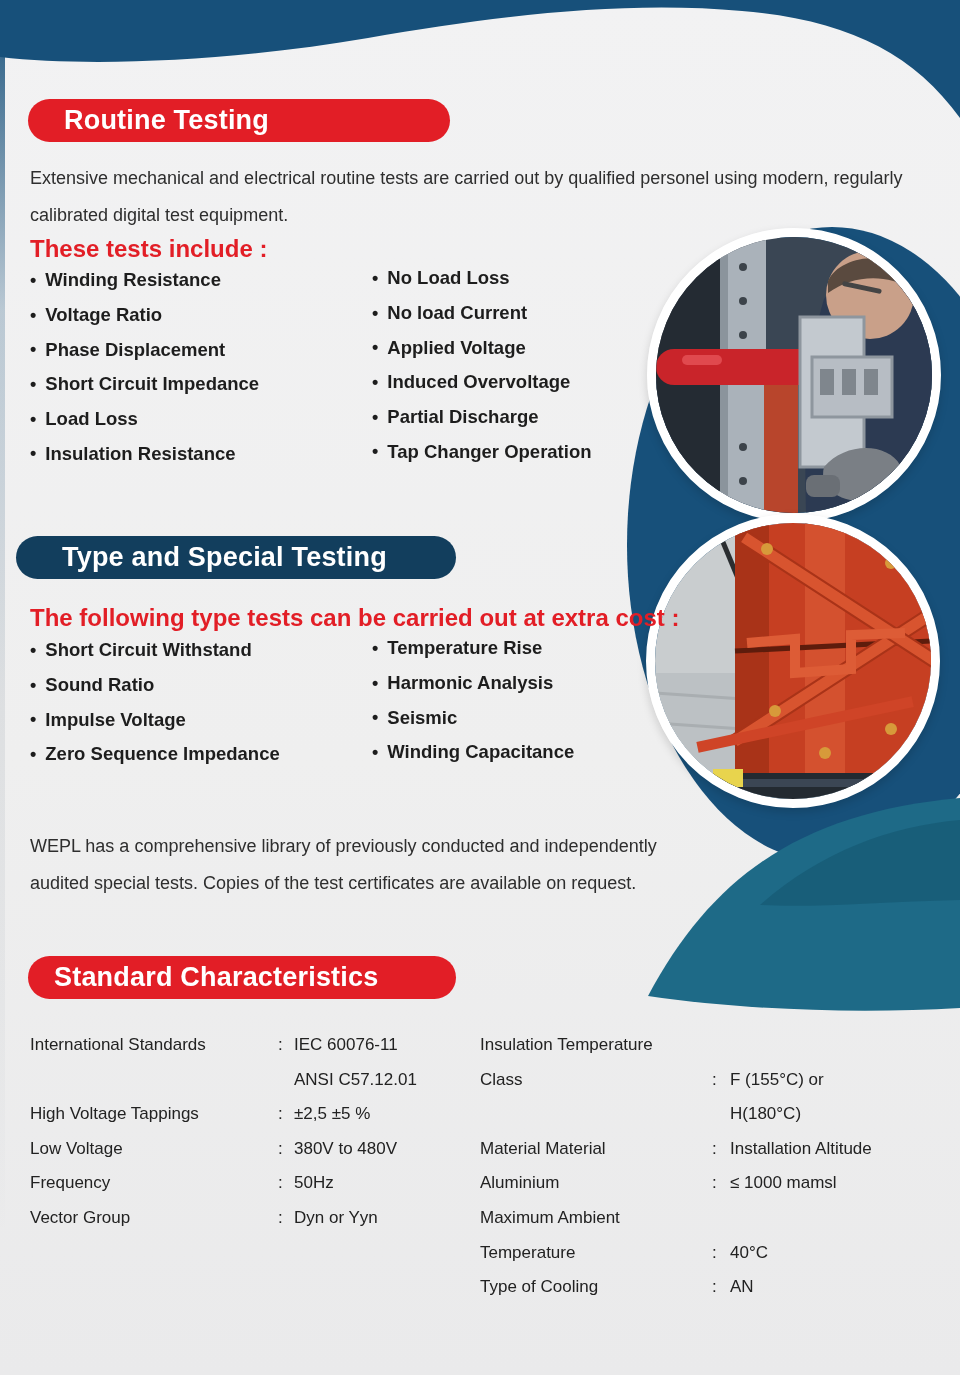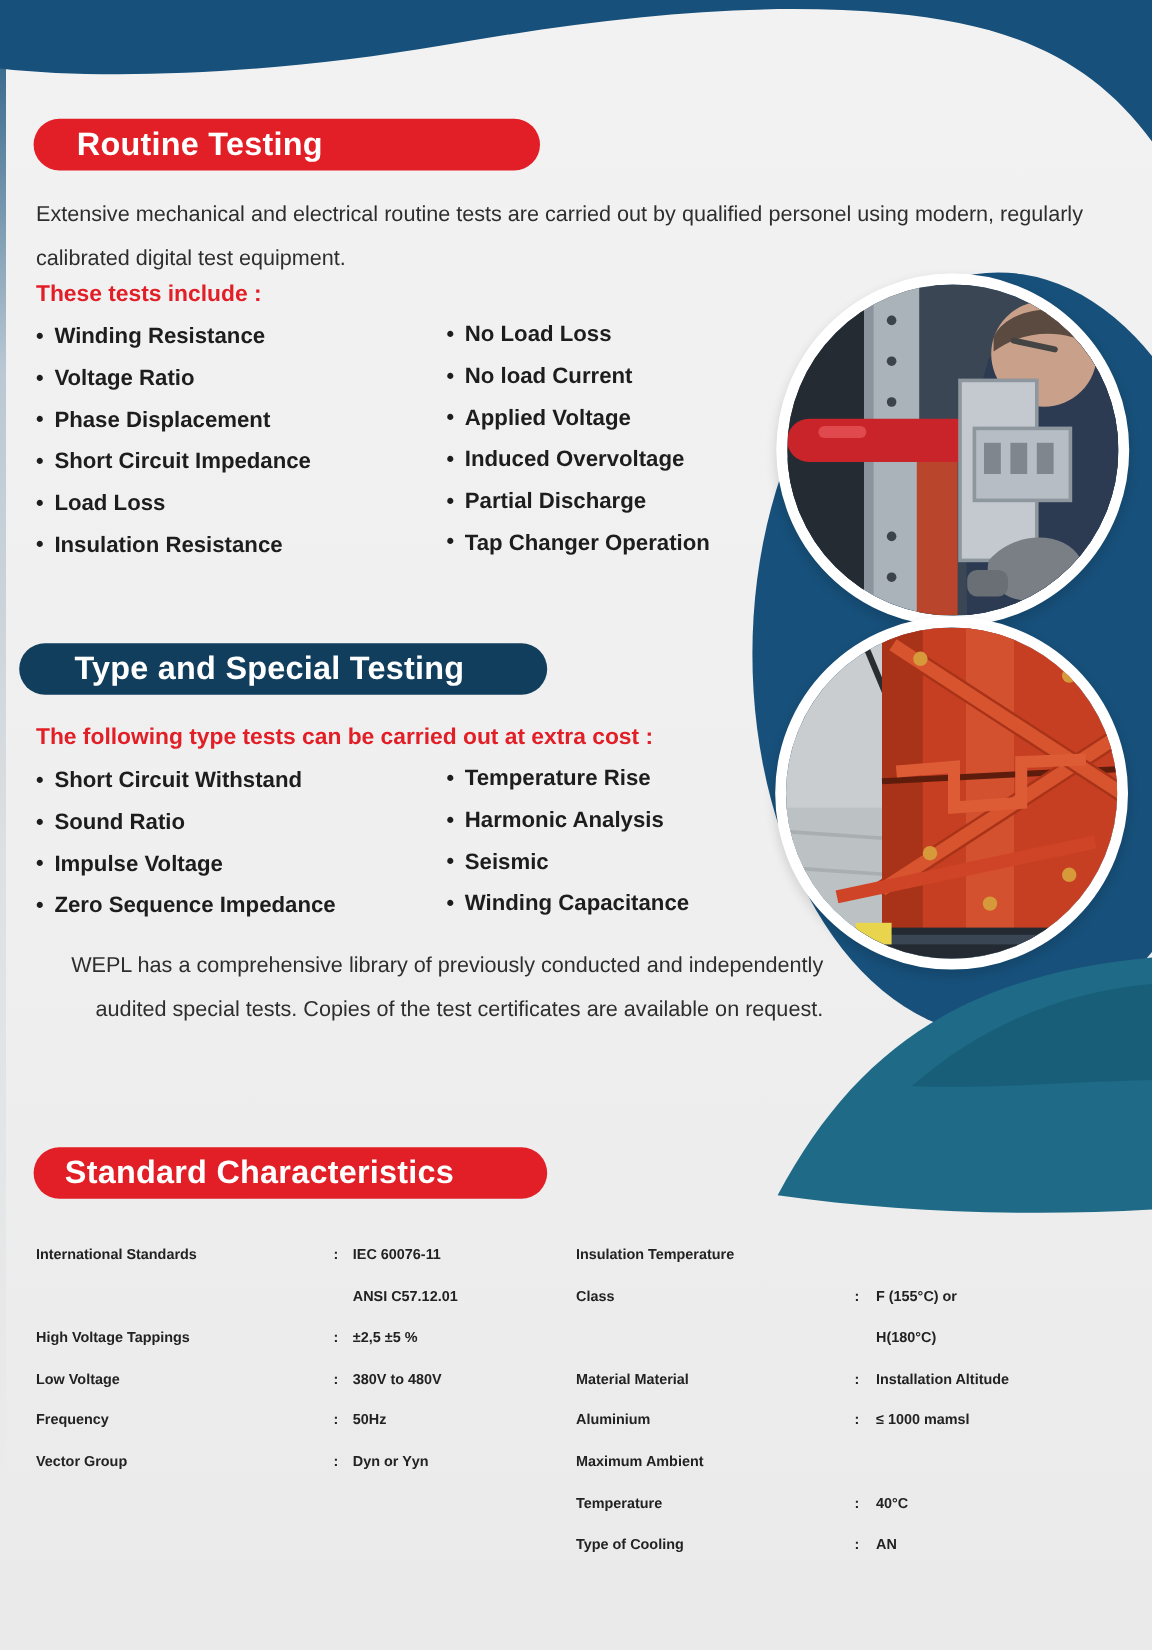--- a/index.html
+++ b/index.html
@@ -16,38 +16,38 @@
   .pill { position:absolute; z-index:4; border-radius:26px; color:#fff;
     font-weight:bold; font-size:27px; letter-spacing:.2px; line-height:43px; }
   .pill.red { background:#E21E26; }
   .pill.navy { background:#123E5D; }
   #pill-routine { left:28px; top:99px; width:422px; height:43px; padding-left:36px; }
   #pill-type    { left:16px; top:536px; width:440px; height:43px; padding-left:46px; }
   #pill-standard{ left:28px; top:956px; width:428px; height:43px; padding-left:26px; }
 
   .para { position:absolute; z-index:4; color:#2e2e2e; font-size:18px; line-height:36.5px; }
   #intro { left:30px; top:160px; width:906px; }
-  #wepl-note { left:30px; top:786px; width:656px;text-align:right; }
-
-  .lead { position:absolute; z-index:4; color:#E21E26; font-weight:bold; font-size:19px; }
+  #wepl-note { left:30px; top:828px; width:656px; }
+
+  .lead { position:absolute; z-index:4; color:#E21E26; font-weight:bold; font-size:24px; }
   #lead-routine { left:30px; top:235px; }
   #lead-type { left:30px; top:604px; }
 
   .blist { position:absolute; z-index:4; display:flex; flex-direction:column; }
   .li { height:34.7px; display:flex; align-items:center; color:#1d1d1d;
         font-weight:bold; font-size:18.5px; white-space:nowrap; }
   .dot { margin-right:9px; font-size:18px; }
   #routine-left  { left:30px;  top:263px; }
   #routine-right { left:372px; top:261px; }
   #type-left  { left:30px;  top:633px; }
   #type-right { left:372px; top:631px; }
 
   .spec { position:absolute; z-index:4; display:grid; }
-  .spec .cell { height:34.6px; line-height:34.6px; color:#222; font-weight:bold;
-    font-size:12px; white-space:nowrap; overflow:visible; }
+  .spec .cell { height:34.6px; line-height:34.6px; color:#222; font-weight:normal;
+    font-size:17px; white-space:nowrap; overflow:visible; }
   #spec-left  { left:30px;  top:1028px; grid-template-columns:248px 16px 200px; }
   #spec-right { left:480px; top:1028px; grid-template-columns:232px 18px 230px; }
 
   .photo { position:absolute; z-index:3; width:294px; height:294px; border-radius:50%;
     border:9px solid #ffffff; overflow:hidden; box-shadow:0 4px 10px rgba(0,0,0,.15); }
   #photo1 { left:647px; top:228px; }
   #photo2 { left:646px; top:514px; }
   .photo svg { display:block; }
 </style>
 </head>

